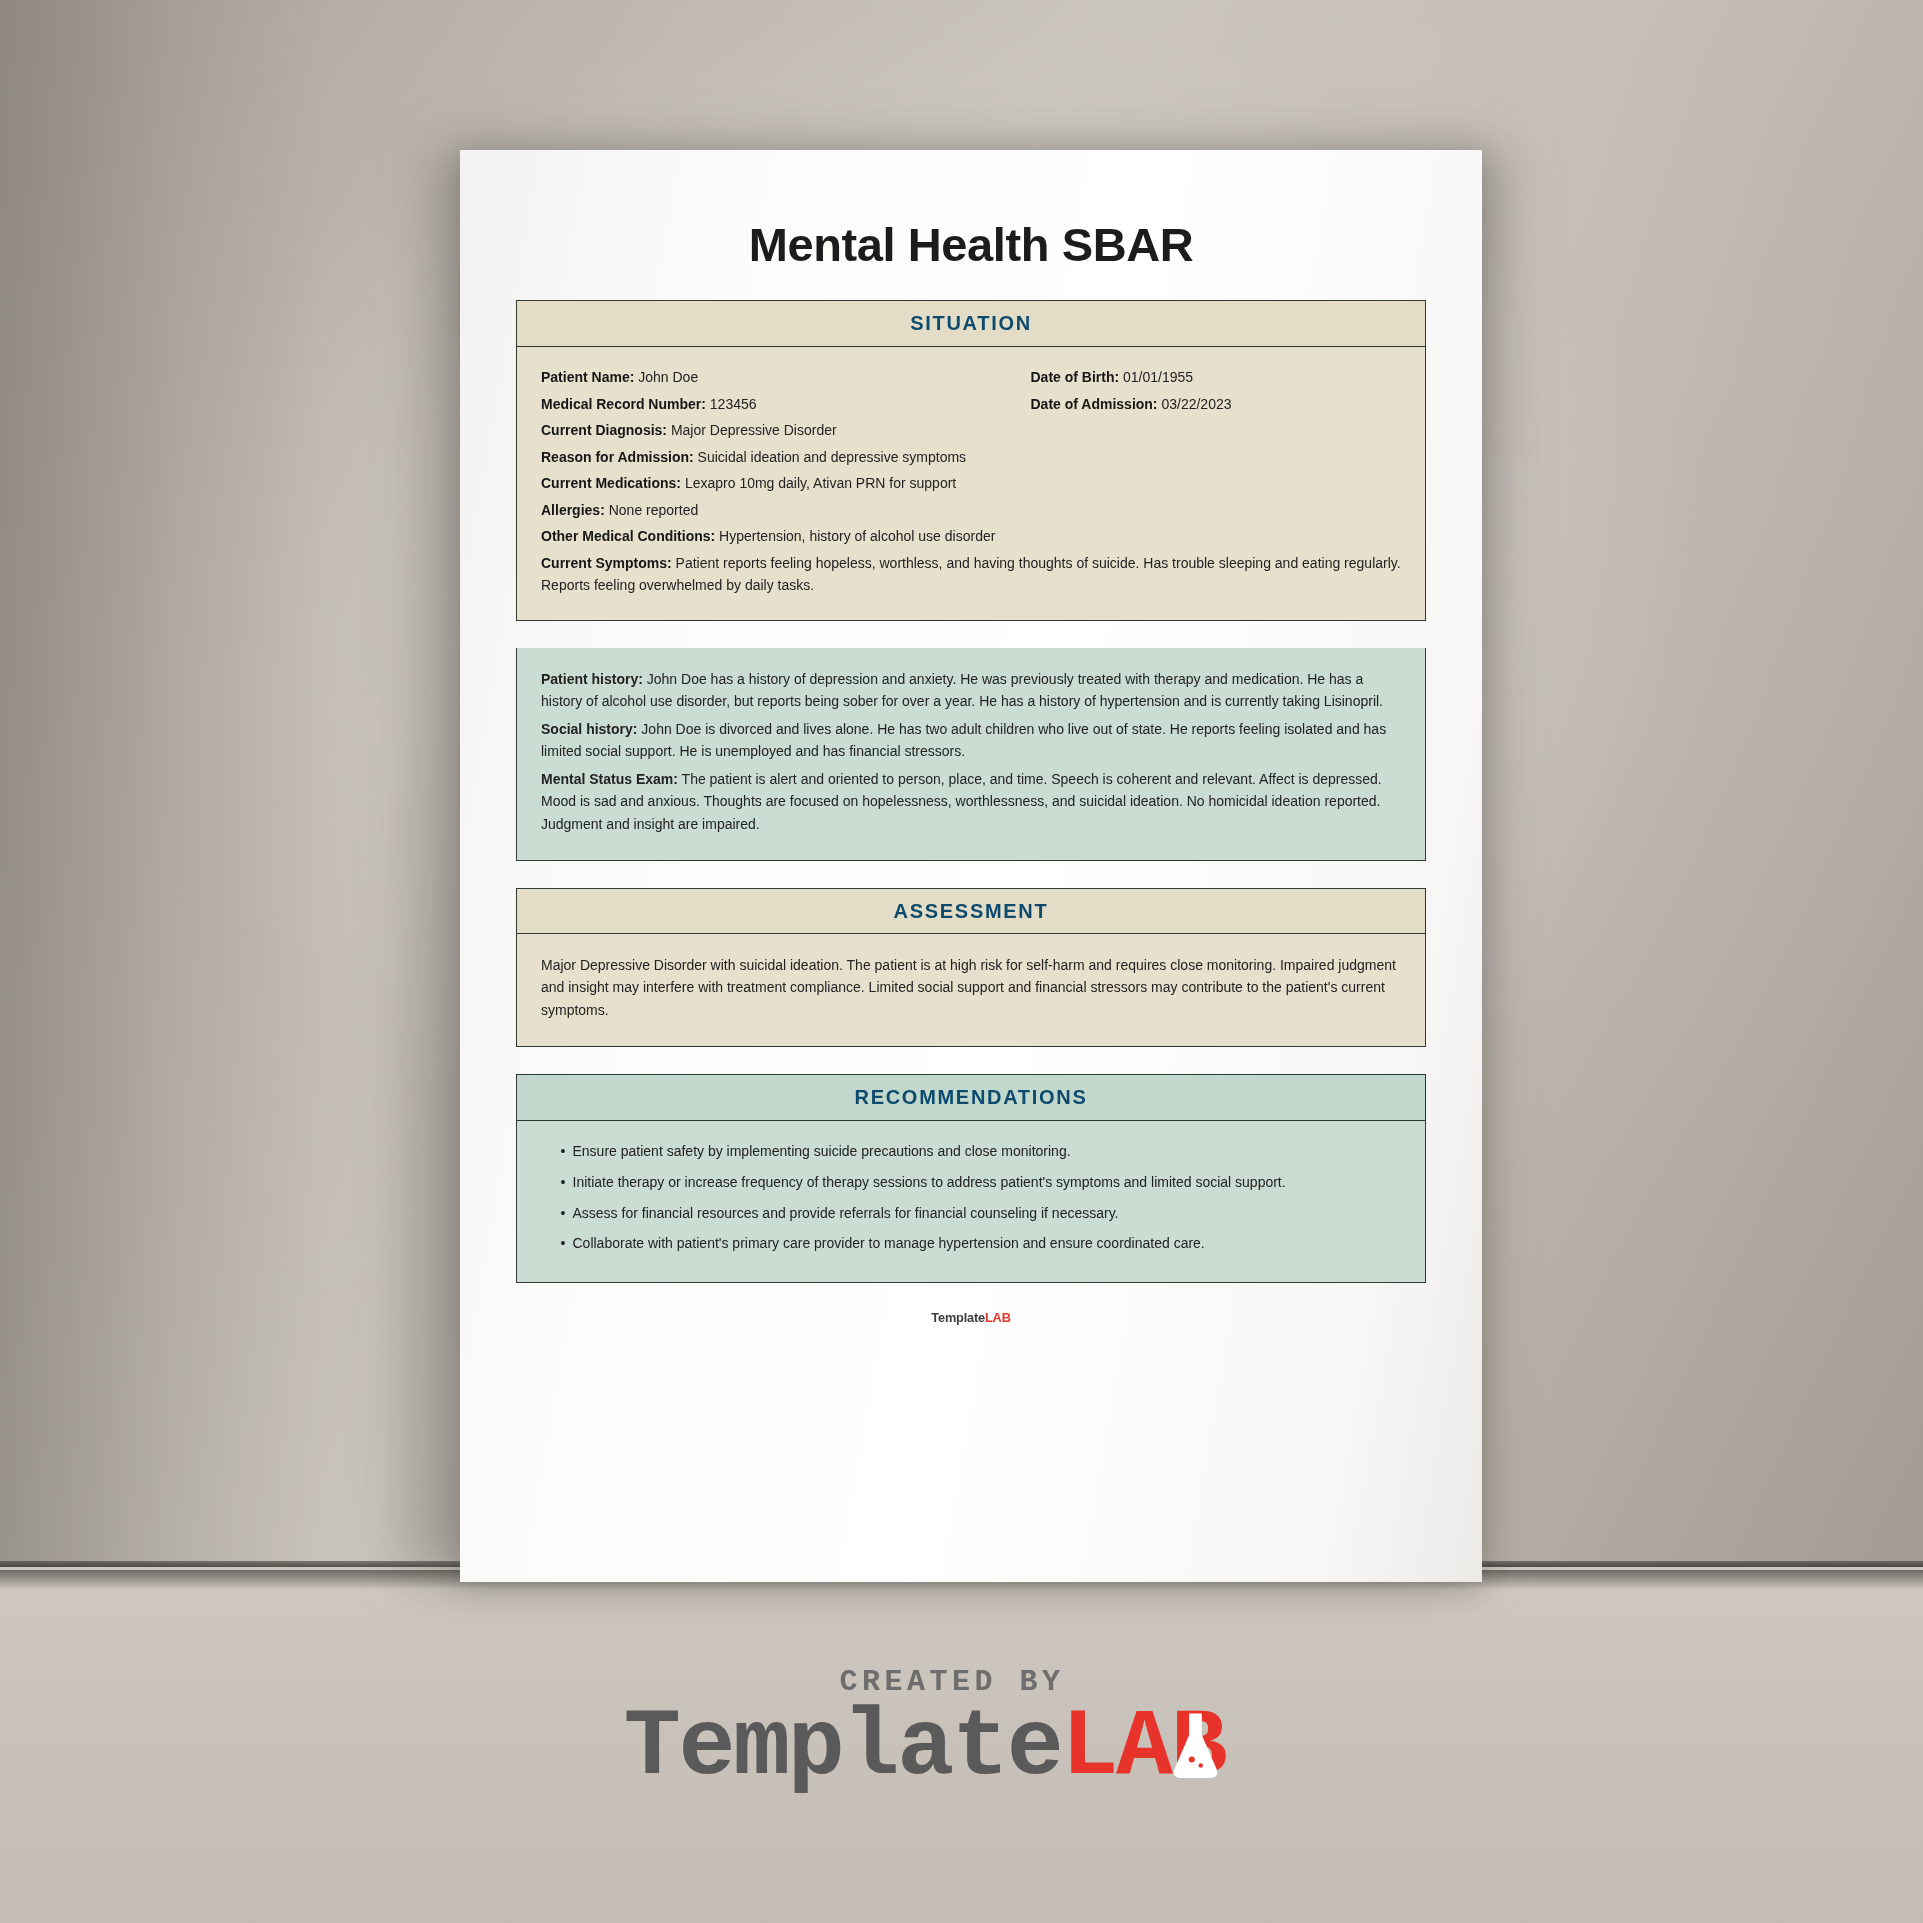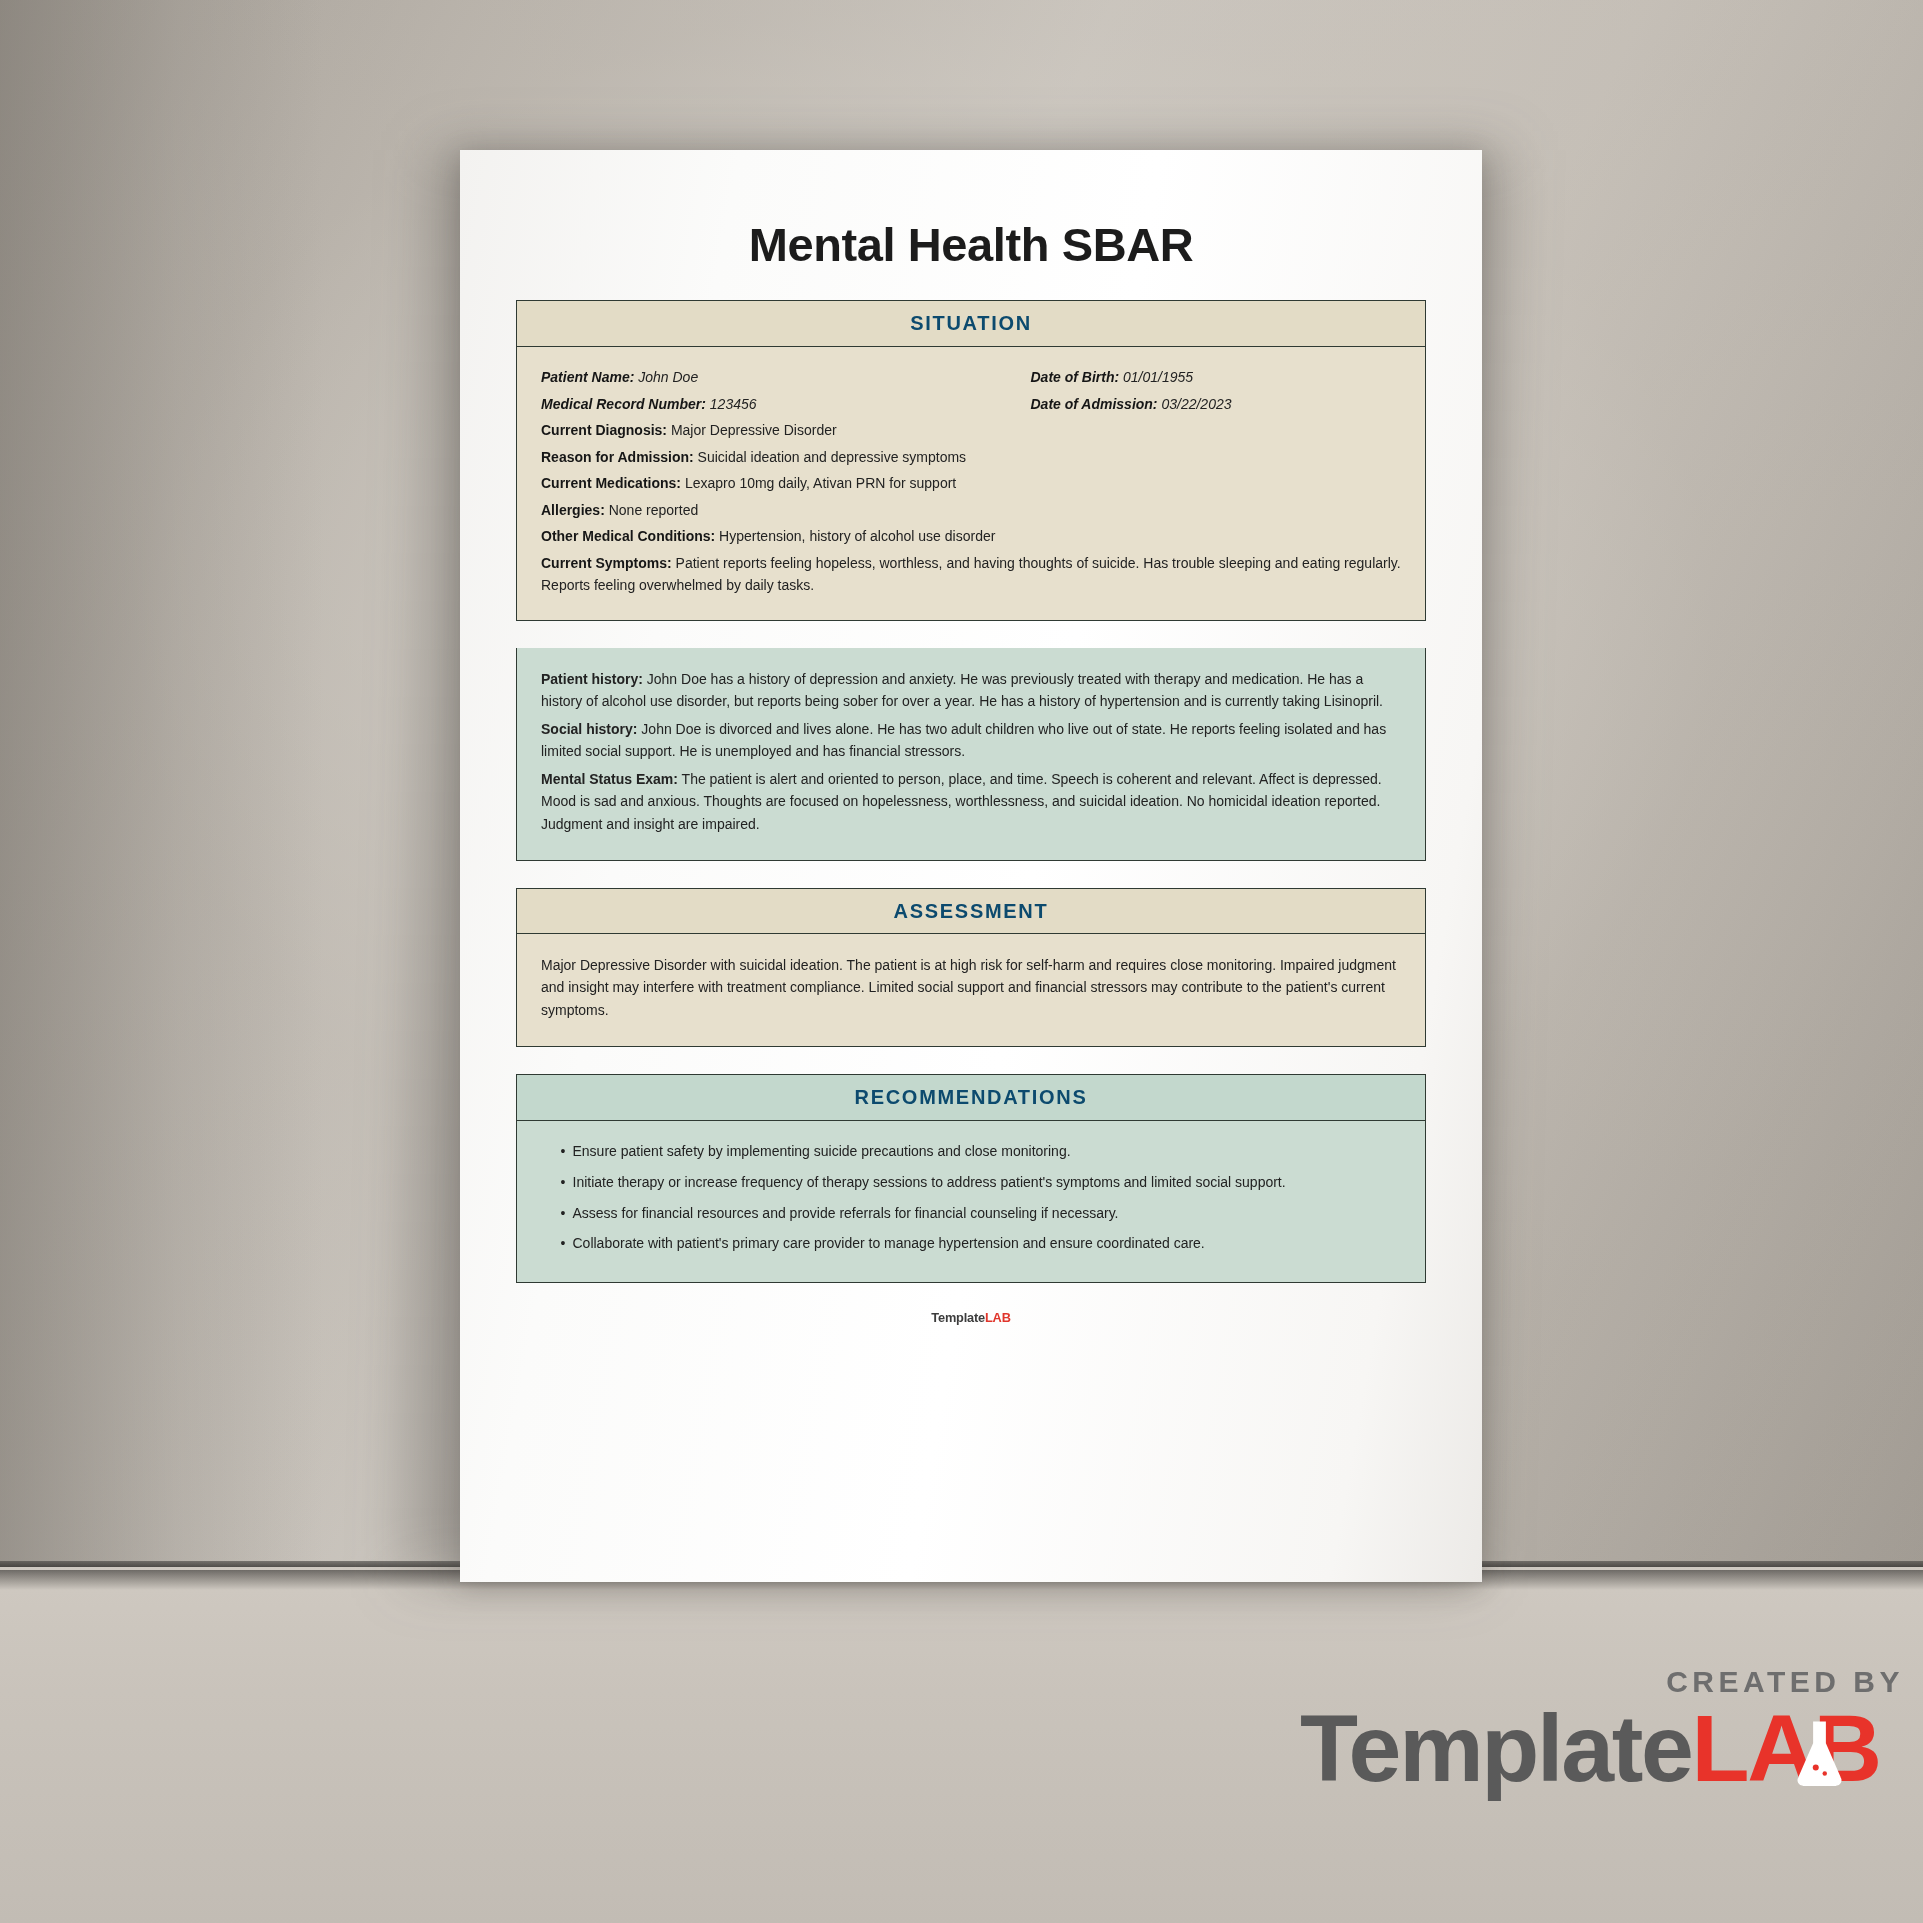--- a/index.html
+++ b/index.html
@@ -95,21 +95,20 @@
   .green .section-header { background: #c3d8cd; }
   .green .section-body { background: #cbdcd2; }
 
   .field { margin: 0 0 3.8px 0; }
   .field b { font-weight: bold; color: #161616; }
 
   
   .sit-grid {
     display: flex;
     gap: 16px;
-    font-style: italic;
   }
   .sit-col-left { width: 56%; }
   .sit-col-right { width: 44%; }
 
   .para { margin: 0 0 4.5px 0; }
 
   ul.recs {
     margin: 0; padding: 0 0 0 19.5px; list-style: none;
   }
   ul.recs li {
@@ -133,21 +132,22 @@
     letter-spacing: -0.2px;
   }
   #paper-footer .tl-dark { color: #3d3d3d; }
   #paper-footer .tl-red { color: #e0362c; }
 
   
   #brand {
     position: absolute;
     left: 0; top: 1665px;
     width: 1904px;
-    text-align: right;
+    text-align: center;
+    font-family: Liberation Mono, monospace;
   }
   #brand .created-by {
     font-size: 30px;
     letter-spacing: 4.5px;
     font-weight: bold;
     color: #6e6e6e;
     margin-bottom: 1.5px;
   }
   #brand .wordmark {
     font-size: 95px;

